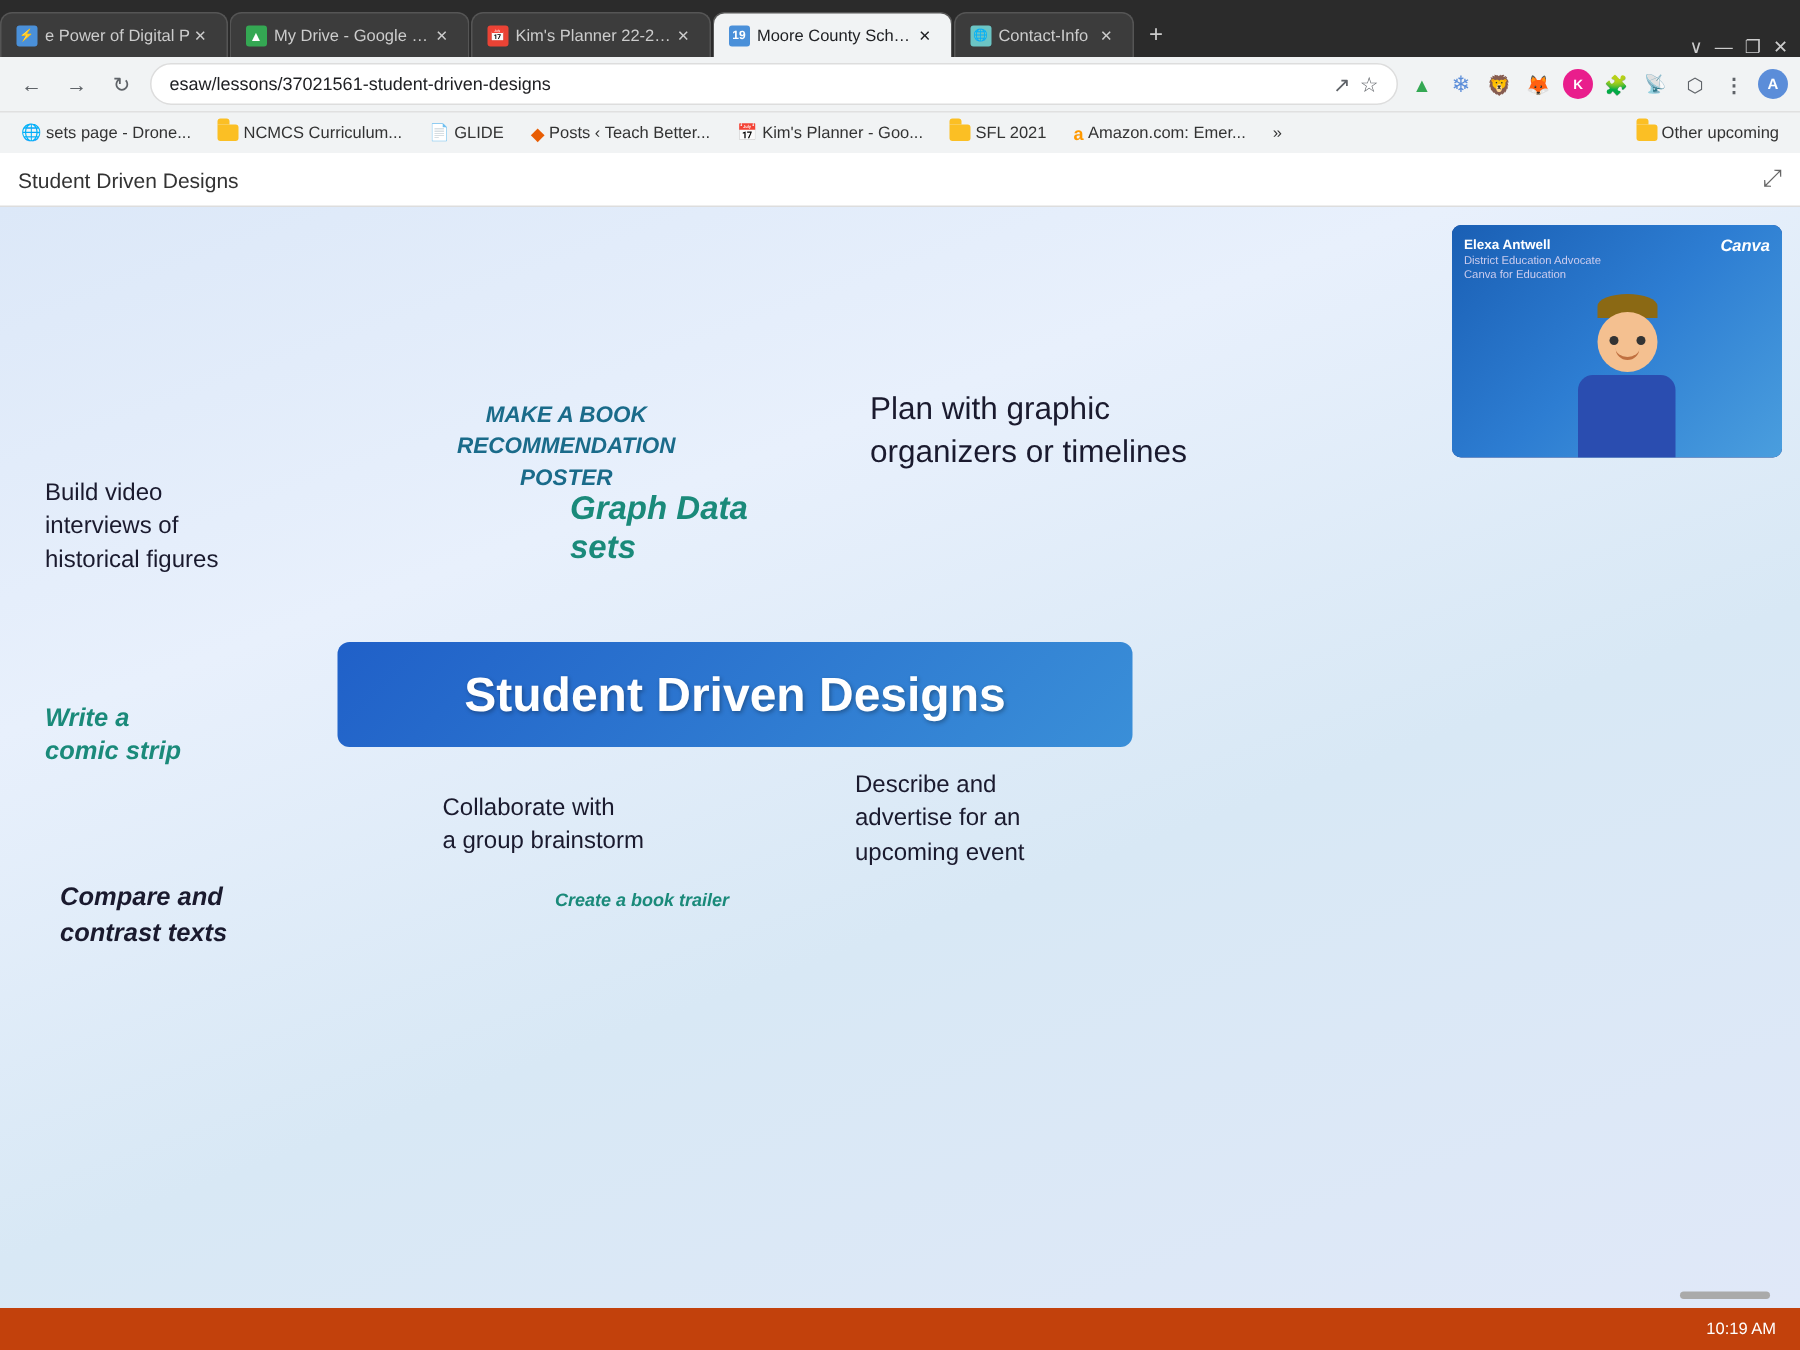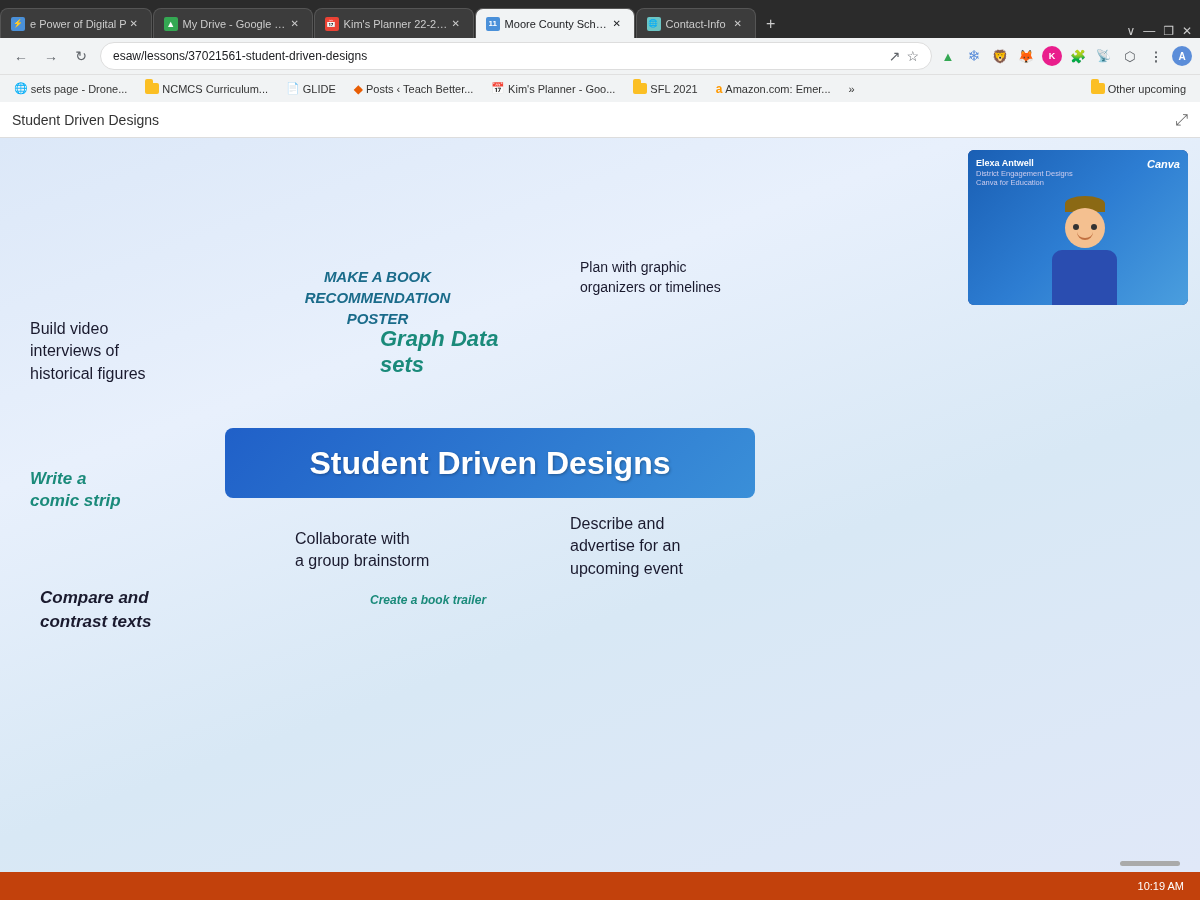--- a/index.html
+++ b/index.html
@@ -257,21 +257,21 @@
     }
 
     .text-dark-normal {
       font-size: 16px;
       color: #1a1a2e;
       line-height: 1.4;
       font-weight: 500;
     }
 
     .text-dark-large {
-      font-size: 14px;
+      font-size: 21px;
       color: #1a1a2e;
       line-height: 1.4;
       font-weight: 500;
     }
 
     .text-teal-small {
       font-weight: 800;
       color: #1a8a7a;
       font-size: 17px;
       font-style: italic;
@@ -371,21 +371,21 @@
       <span class="tab-close">✕</span>
     </div>
 
     <div class="tab">
       <span class="tab-icon" style="background:#ea4335;color:white;font-size:8px;">📅</span>
       <span style="overflow:hidden;text-overflow:ellipsis;white-space:nowrap;font-size:11px;">Kim's Planner 22-23 -</span>
       <span class="tab-close">✕</span>
     </div>
 
     <div class="tab active">
-      <span class="tab-icon" style="background:#4a90d9;color:white;font-size:8px;font-weight:bold;">11</span>
+      <span class="tab-icon" style="background:#4a90d9;color:white;font-size:8px;font-weight:bold;">19</span>
       <span style="overflow:hidden;text-overflow:ellipsis;white-space:nowrap;font-size:11px;">Moore County School</span>
       <span class="tab-close">✕</span>
     </div>
 
     <div class="tab">
       <span class="tab-icon" style="background:#6bc5c5;color:white;font-size:8px;">🌐</span>
       <span style="overflow:hidden;text-overflow:ellipsis;white-space:nowrap;font-size:11px;">Contact-Info</span>
       <span class="tab-close">✕</span>
     </div>
 
@@ -519,21 +519,21 @@
 
     <div class="scrollbar-hint"></div>
 
   </div>
 
   <div class="presenter-overlay">
     <div class="presenter-video">
 
       <div style="position:absolute;top:8px;left:8px;z-index:2;">
         <div style="font-size:9px;color:white;font-weight:bold;line-height:1.2;">Elexa Antwell</div>
-        <div style="font-size:7.5px;color:#cce;line-height:1.2;">District Engagement Designs</div>
+        <div style="font-size:7.5px;color:#cce;line-height:1.2;">District Education Advocate</div>
         <div style="font-size:7.5px;color:#cce;line-height:1.2;">Canva for Education</div>
       </div>
       <div style="position:absolute;top:8px;right:8px;font-size:11px;color:white;font-style:italic;font-weight:bold;">Canva</div>
 
       <div style="position:absolute;bottom:0;left:50%;transform:translateX(-40%);display:flex;flex-direction:column;align-items:center;">
 
         <div style="width:40px;height:16px;background:#8B6914;border-radius:50% 50% 0 0;position:relative;z-index:1;margin-bottom:-4px;"></div>
 
         <div style="width:40px;height:40px;border-radius:50%;background:#f4c090;position:relative;z-index:2;">
 

